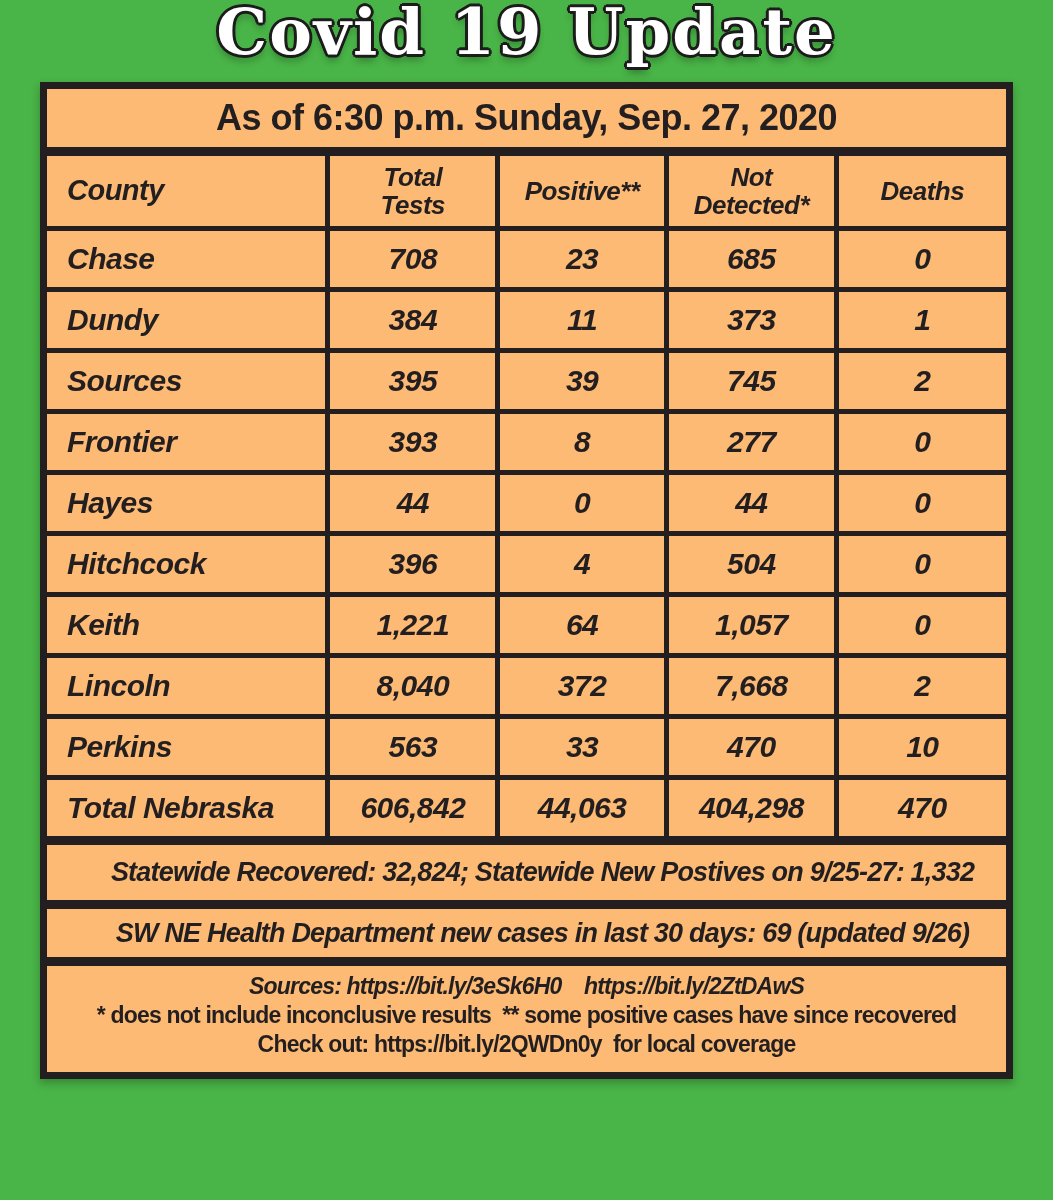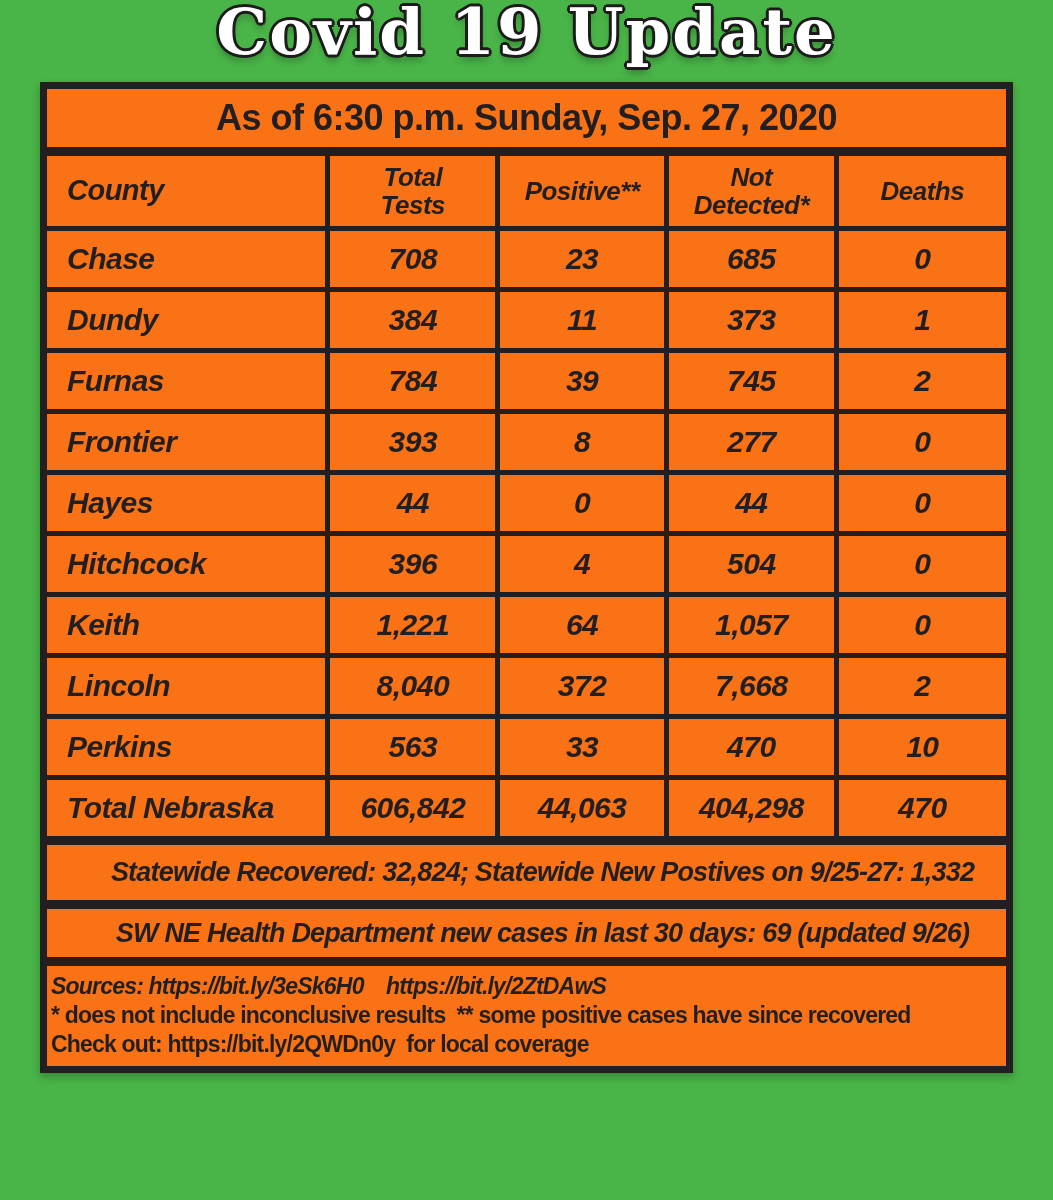--- a/index.html
+++ b/index.html
@@ -36,21 +36,21 @@
       0 6px 7px rgba(0,0,0,0.30);
     white-space: nowrap;
   }
   
   .board {
     position: absolute;
     top: 82px;
     left: 40px;
     width: 973px;
     box-sizing: border-box;
-    background: #f97316;
+    background: #fdba74;
     border: 7px solid #231f20;
     box-shadow: 0 4px 8px rgba(0,0,0,0.25);
   }
   .asof {
     height: 58px;
     display: flex;
     align-items: center;
     justify-content: center;
     font-size: 36px;
     font-weight: bold;
@@ -102,22 +102,22 @@
     font-style: italic;
     letter-spacing: -0.8px;
     border-top: 9px solid #231f20;
     white-space: nowrap;
     padding-left: 32px;
   }
   .note.statewide { height: 55px; font-size: 27px; }
   .note.swne      { height: 48px; font-size: 27px; }
   .sources {
     border-top: 9px solid #231f20;
-    padding: 6px 4px 7px 4px;
-    text-align: left;
+    padding: 6px 4px 13px 4px;
+    text-align: center;
   }
   .src-line {
     font-weight: bold;
     font-size: 23px;
     line-height: 29px;
     letter-spacing: -0.8px;
     white-space: nowrap;
   }
   .src-line.italic { font-style: italic; }
 </style>
@@ -158,22 +158,22 @@
         <td>0</td>
       </tr>
       <tr>
         <td class="county">Dundy</td>
         <td>384</td>
         <td>11</td>
         <td>373</td>
         <td>1</td>
       </tr>
       <tr>
-        <td class="county">Furnas</td>
-        <td>784</td>
+        <td class="county">Sources</td>
+        <td>395</td>
         <td>39</td>
         <td>745</td>
         <td>2</td>
       </tr>
       <tr>
         <td class="county">Frontier</td>
         <td>393</td>
         <td>8</td>
         <td>277</td>
         <td>0</td>

